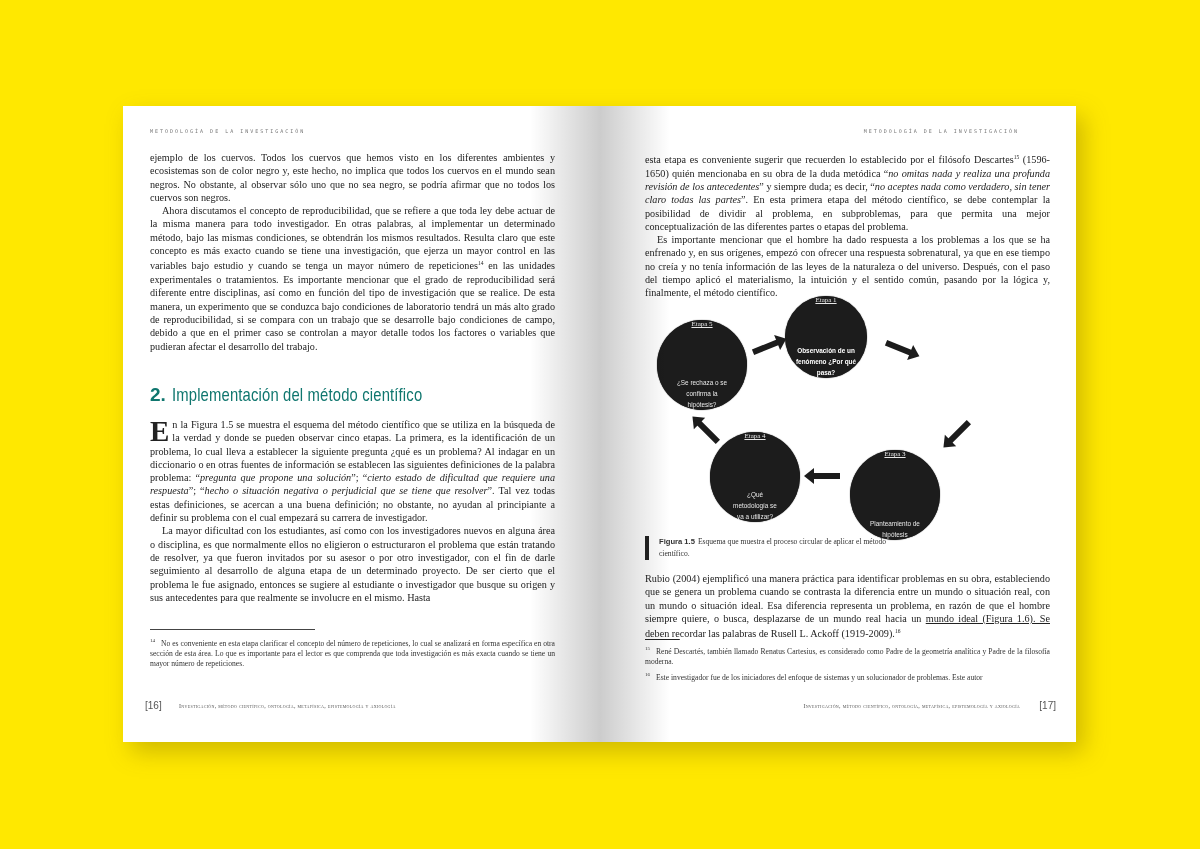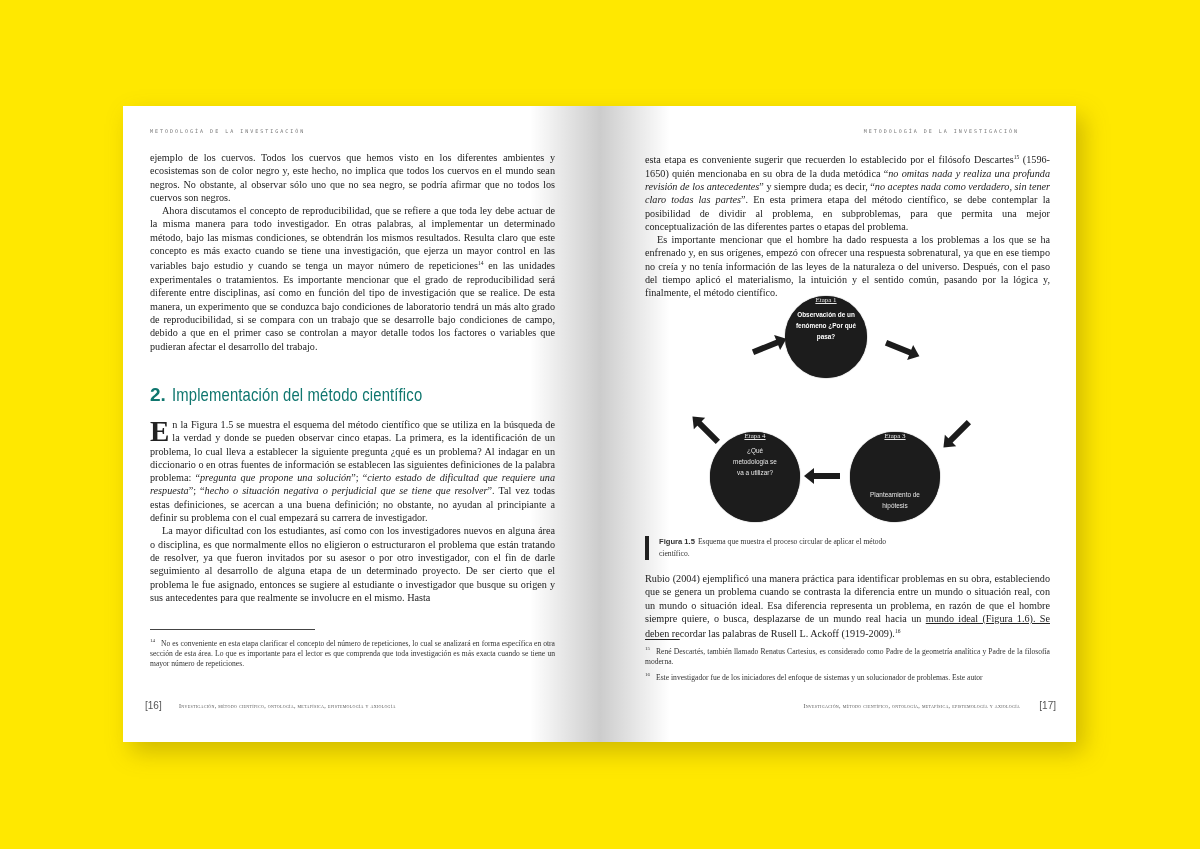--- a/index.html
+++ b/index.html
@@ -32,21 +32,21 @@
   .right .footer { right:56px; }
   .pageno { position:absolute; top:594px; font-size:10px; color:#555; font-family:Liberation Sans, sans-serif; }
   .left .pageno { left:22px; }
   .right .pageno { right:20px;margin-left:15px; }
   .right .body-text.top { left:45px; top:45px; width:405px; }
   .right .body-text.bottom { left:45px; top:466px; width:405px; }
   .right .footnotes { left:45px; top:538px; width:405px; }
   .underline { text-decoration:underline; }
   
   .diagram { position:absolute; left:0; top:0; width:476px; height:636px; z-index:0; }
-  .stage { position:absolute; border-radius:50%; background:#1c1c1c; color:#e8e8e8; text-align:center; display:flex; flex-direction:column; justify-content:flex-start; align-items:center; box-shadow:0 0 1px #000; }
+  .stage { position:absolute; border-radius:50%; background:#1c1c1c; color:#e8e8e8; text-align:center; display:flex; flex-direction:column; justify-content:space-between; align-items:center; box-shadow:0 0 1px #000; }
   .stage .st-label { font-family:"Liberation Serif", serif; font-size:7px; text-decoration:underline; margin-bottom:5px; }
   .stage .st-text { font-family:"Liberation Sans", sans-serif; font-size:8px; line-height:11px; transform:scaleX(0.8); }
   .stage.bold .st-text { font-weight:bold; color:#fff; }
   .arrow { position:absolute; width:28px; height:6px; background:#1c1c1c; transform-origin:center; }
   .arrow::after { content:""; position:absolute; right:-8px; top:-5px; border-left:10px solid #1c1c1c; border-top:8px solid transparent; border-bottom:8px solid transparent; }
   .caption { position:absolute; left:45px; top:430px; width:230px; font-family:"Liberation Serif", serif; font-size:7.6px; line-height:12px; color:#333; padding-left:10px; border-left:4px solid #222; }
   .caption .cap-label { font-family:"Liberation Sans", sans-serif; font-weight:bold; margin-right:3px; }
   sup.ref { font-size:5.5px; vertical-align:super; }
 </style>
 </head>
@@ -89,30 +89,34 @@
   </div>
 
   <div class="diagram">
 
     <div class="stage bold" style="left:185px;top:190px;width:82px;height:82px;">
       <div class="st-label">Etapa 1</div>
       <div class="st-text" style="width:80px;">Observación de un fenómeno ¿Por qué pasa?</div>
     </div>
 
 
-    <div class="stage" style="left:250px;top:326px;width:90px;height:90px;gap:44px;">
+    <div class="stage" style="left:250px;top:344px;width:90px;height:90px;gap:44px;">
       <div class="st-label">Etapa 3</div>
       <div class="st-text" style="width:70px;">Planteamiento de hipótesis</div>
     </div>
 
     <div class="stage" style="left:110px;top:326px;width:90px;height:90px;">
       <div class="st-label">Etapa 4</div>
       <div class="st-text" style="width:64px;">¿Qué metodología se va a utilizar?</div>
     </div>
 
+    <div class="stage" style="left:57px;top:214px;width:90px;height:90px;">
+      <div class="st-label">Etapa 5</div>
+      <div class="st-text" style="width:64px;">¿Se rechaza o se confirma la hipótesis?</div>
+    </div>
 
     <div class="arrow" style="left:152px;top:238px;transform:rotate(-22deg);"></div>
     <div class="arrow" style="left:285px;top:239px;transform:rotate(22deg);"></div>
     <div class="arrow" style="left:345px;top:323px;transform:rotate(135deg);"></div>
     <div class="arrow" style="left:212px;top:367px;transform:rotate(180deg);"></div>
     <div class="arrow" style="left:94px;top:323px;transform:rotate(-135deg);"></div>
   </div>
 
   <div class="caption">
     <span class="cap-label">Figura 1.5</span><span>Esquema que muestra el proceso circular de aplicar el método científico.</span>

